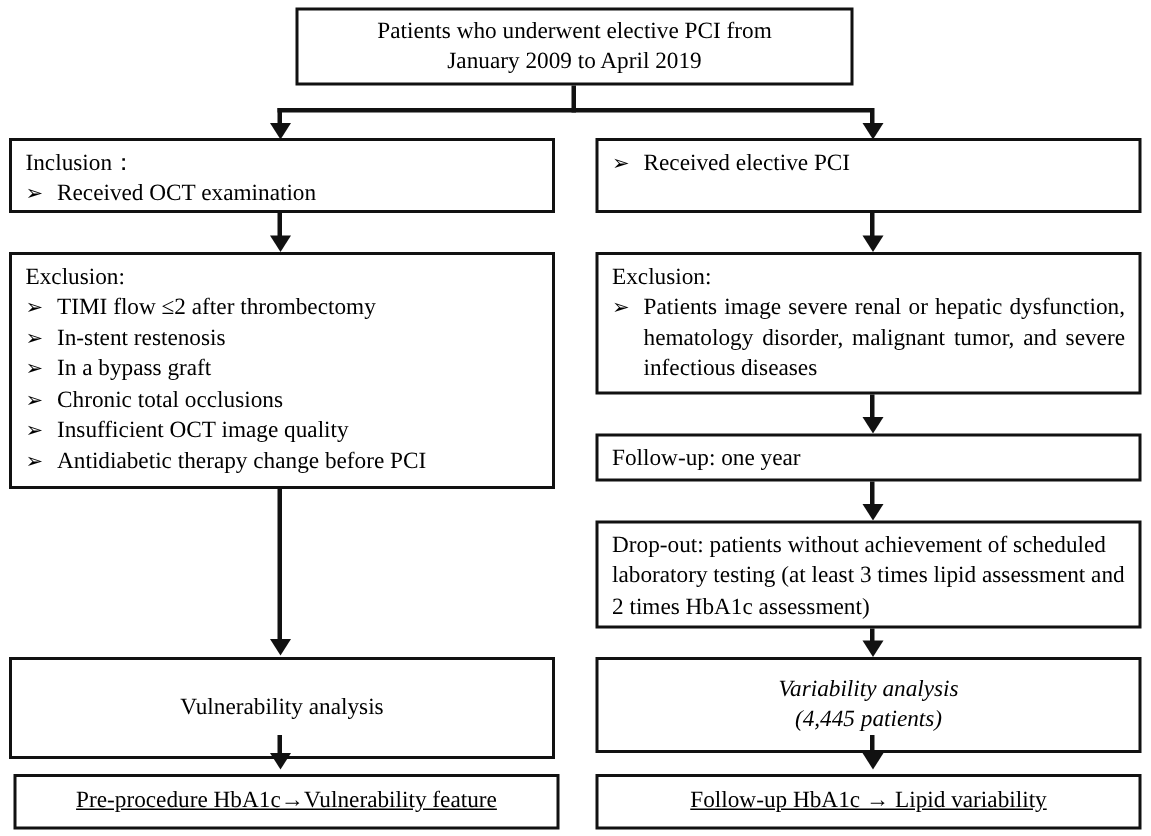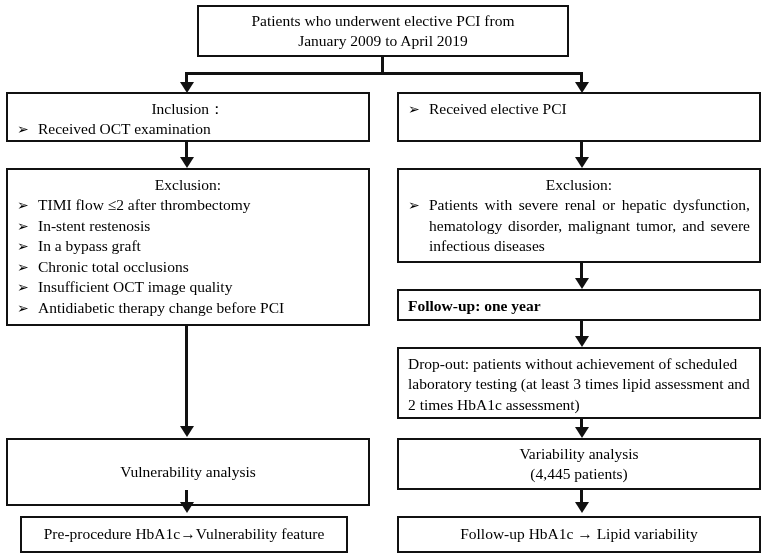--- a/index.html
+++ b/index.html
@@ -37,21 +37,20 @@
     text-align: center;
     padding: 12px 6px;
   }
   .box.justify .para {
     text-align: justify;
     text-justify: inter-word;
   }
   .hdr {
     display: block;
     white-space: nowrap;
-    text-align: center;
   }
   .bullet-row {
     display: flex;
     align-items: flex-start;
   }
   .bullet-mark {
     flex: 0 0 auto;
     width: 21px;
     font-size: 14px;
     line-height: 1.35;
@@ -146,64 +145,64 @@
   <div class="vline" style="left:185px; top:326px; height:104px;"></div>
   <div class="arrowhead" style="left:180px; top:426px;"></div>
 
   <div class="box center" style="left:6px; top:438px; width:364px; height:68px;">
     <span class="line1">Vulnerability analysis</span>
   </div>
 
   <div class="vline" style="left:185px; top:490px; height:15px;"></div>
   <div class="arrowhead" style="left:180px; top:502px;"></div>
 
-  <div class="box center" style="left:20px; top:516px; width:328px; height:37px;">
+  <div class="box center" style="left:9px; top:516px; width:364px; height:37px;text-decoration:underline;">
     <span>Pre-procedure HbA1c→Vulnerability feature</span>
   </div>
 
   <div class="box" style="left:397px; top:92px; width:364px; height:50px;">
     <div class="bullet-row">
       <span class="bullet-mark">➢</span>
       <span class="bullet-text">Received elective PCI</span>
     </div>
   </div>
 
   <div class="vline" style="left:580px; top:142px; height:19px;"></div>
   <div class="arrowhead" style="left:575px; top:157px;"></div>
 
   <div class="box justify" style="left:397px; top:168px; width:364px; height:95px;">
     <span class="hdr">Exclusion:</span>
     <div class="bullet-row">
       <span class="bullet-mark">➢</span>
-      <span class="bullet-text para">Patients with severe renal or hepatic dysfunction, hematology disorder, malignant tumor, and severe infectious diseases</span>
+      <span class="bullet-text para">Patients image severe renal or hepatic dysfunction, hematology disorder, malignant tumor, and severe infectious diseases</span>
     </div>
   </div>
 
   <div class="vline" style="left:580px; top:263px; height:19px;"></div>
   <div class="arrowhead" style="left:575px; top:278px;"></div>
 
-  <div class="box" style="left:397px; top:289px; width:364px; height:32px;font-weight:bold;">
+  <div class="box" style="left:397px; top:289px; width:364px; height:32px;">
     <span>Follow-up: one year</span>
   </div>
 
   <div class="vline" style="left:580px; top:321px; height:19px;"></div>
   <div class="arrowhead" style="left:575px; top:336px;"></div>
 
   <div class="box justify" style="left:397px; top:347px; width:364px; height:72px;">
     <span class="para">Drop-out: patients without achievement of scheduled laboratory testing (at least 3 times lipid assessment and 2 times HbA1c assessment)</span>
   </div>
 
   <div class="vline" style="left:580px; top:419px; height:15px;"></div>
   <div class="arrowhead" style="left:575px; top:427px;"></div>
 
-  <div class="box center" style="left:397px; top:438px; width:364px; height:52px;">
+  <div class="box center" style="left:397px; top:438px; width:364px; height:64px;font-style:italic;">
     <span class="line1">Variability analysis</span>
     <span class="line2">(4,445 patients)</span>
   </div>
 
   <div class="vline" style="left:580px; top:490px; height:15px;"></div>
   <div class="arrowhead" style="left:575px; top:502px;"></div>
 
-  <div class="box center" style="left:397px; top:516px; width:364px; height:37px;">
+  <div class="box center" style="left:397px; top:516px; width:364px; height:37px;text-decoration:underline;">
     <span>Follow-up HbA1c → Lipid variability</span>
   </div>
 
 </div>
 
 </body></html>

